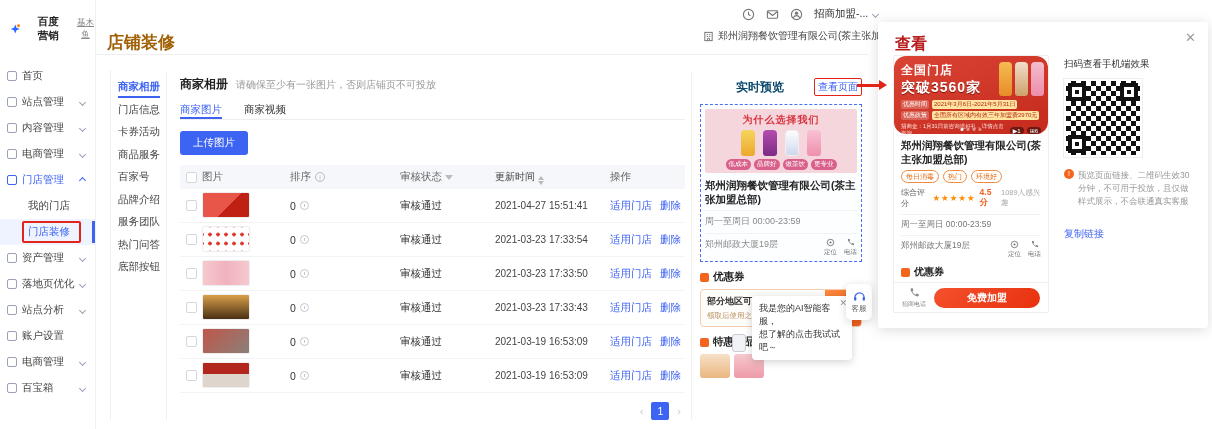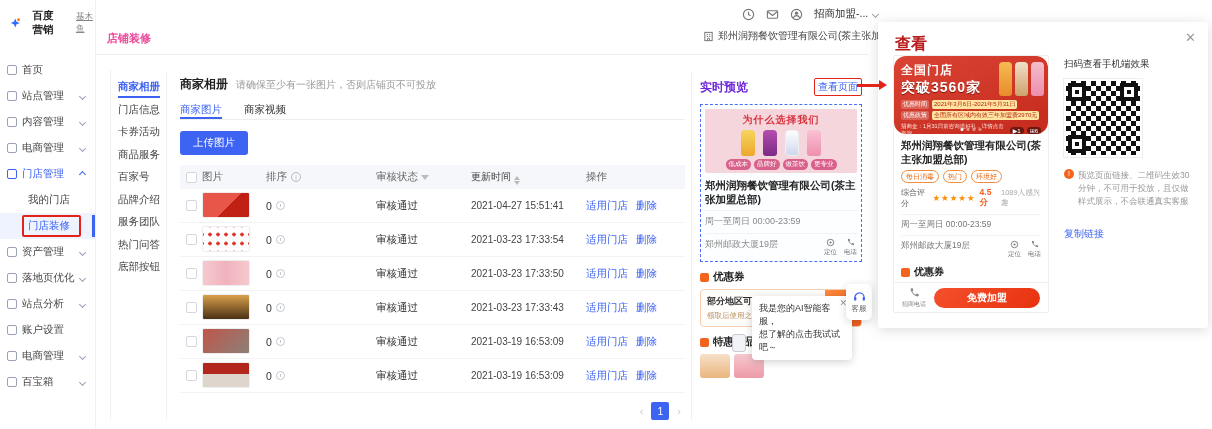--- a/index.html
+++ b/index.html
@@ -2,41 +2,41 @@
 <html><head>
 <meta charset="utf-8">
 <style>
   * { margin:0; padding:0; box-sizing:border-box; }
   html,body { width:1212px; height:429px; overflow:hidden; background:#fff;
     font-family:"Liberation Sans","DejaVu Sans",sans-serif; color:#333; font-size:12px; }
   body { position:relative; }
 
   
   .sidebar { position:absolute; left:0; top:0; width:96px; height:429px; border-right:1px solid #f0f0f0; background:#fff; z-index:3; }
-  .logo { display:flex; align-items:center; gap:12px; padding:9px 0 0 10px; }
+  .logo { display:flex; align-items:center; gap:12px; padding:15px 0 0 10px;text-align:center; }
   .logo-name { font-size:10.5px; font-weight:bold; color:#222; }
   .logo-sub { font-size:8.5px; color:#888;text-decoration:underline; }
   .nav { margin-top:20px; }
   .nav-item { position:relative; height:26px; display:flex; align-items:center; gap:5px; padding-left:7px; font-size:10.5px; color:#444; cursor:pointer; }
   .nav-item .mi { width:10px; height:10px; border:1px solid #9aa3b5; border-radius:2px; flex:0 0 auto; }
   .nav-item.child { padding-left:28px; }
   .nav-item.blue { color:#3D63F3; }
   .nav-item.blue .mi { border-color:#3D63F3; }
   .nav-item.active-row { background:#EEF3FF; color:#3D63F3; }
   .nav-item.active-row::after { content:""; position:absolute; right:0; top:2px; bottom:2px; width:3px; background:#3D63F3; }
   .chev { width:5px; height:5px; border-right:1px solid #98a0b3; border-bottom:1px solid #98a0b3; margin-left:auto; margin-right:10px; }
   .chev.down { transform:rotate(45deg); }
   .chev.up { transform:rotate(-135deg); border-color:#3D63F3; }
   .red-frame { position:absolute; left:22px; right:14px; top:2px; bottom:2px; border:2px solid #E2231A; border-radius:2px; pointer-events:none; }
 
   
   .top-icons { position:absolute; left:742px; top:7px; display:flex; align-items:center; gap:11px; z-index:2; }
   .tico { width:13px; height:13px; color:#666; }
   .account { font-size:10.5px; color:#333; display:flex; align-items:center; gap:5px; }
-  .page-title { position:absolute; left:107px; top:31px; font-size:11px; font-weight:bold; color:#ec4899; }
+  .page-title { position:absolute; left:107px; top:31px; font-size:17px; font-weight:bold; color:#a16207; }
   .company-bar { position:absolute; left:703px; top:29px; display:flex; align-items:center; gap:4px; font-size:10px; color:#444; }
   .hr-main { position:absolute; left:96px; top:54px; width:772px; height:1px; background:#efefef; }
   .vline { position:absolute; width:1px; background:#f0f0f0; }
 
   
   .subnav { position:absolute; left:118px; top:80px; width:46px; }
   .subnav-item { height:22.5px; font-size:10.5px; color:#444; cursor:pointer; }
   .subnav-item.active { color:#3D63F3; font-weight:bold; }
   .subnav-item.active .ul { display:block; width:42px; height:2px; background:#3D63F3; margin-top:2px; }
   .ul { display:none; }
@@ -47,21 +47,21 @@
   .sec-title b { font-size:12px; color:#222; }
   .sec-title span { font-size:10px; color:#999; }
   .tabs { display:flex; gap:22px; margin-top:10px; border-bottom:1px solid #eee; }
   .tab { font-size:10.5px; color:#333; cursor:pointer; }
   .tab.active { color:#3D63F3; border-bottom:2px solid #3D63F3; }
   .btn-upload { margin-top:11px; display:inline-block; background:#3D63F3; color:#fff; font-size:10.5px; padding:5px 13px; border-radius:3px; cursor:pointer; }
   .thead, .trow { display:flex; align-items:center; }
   .thead { margin-top:10px; background:#F5F7FA; height:24px; font-size:10.5px; color:#666; }
   .trow { height:34px; border-bottom:1px solid #f3f3f3; font-size:10.5px; }
   .c1 { width:22px; display:flex; justify-content:center; }
-  .c2 { width:64px; } .c3 { width:110px; display:flex; align-items:center; gap:4px; }
+  .c2 { width:88px; } .c3 { width:110px; display:flex; align-items:center; gap:4px; }
   .c4 { width:95px; } .c5 { width:115px; font-size:10px; color:#444; } .c6 { width:75px; display:flex; gap:8px; }
   .cb { width:11px; height:11px; border:1px solid #d4d7de; border-radius:2px; background:#fff; cursor:pointer; }
   .thumb { width:48px; height:26px; border-radius:2px; border:1px solid #eee; }
   .t1 { background:linear-gradient(135deg,#e8564a 0 55%,#c01f14 55%); }
   .t2 { background:#fff; background-image:radial-gradient(#e03a2f 1.5px,transparent 2px); background-size:8px 9px; background-position:3px 3px; }
   .t3 { background:linear-gradient(90deg,#f6c9cf,#f0b2be 50%,#f6c9cf); }
   .t4 { background:linear-gradient(180deg,#d9a04a,#4a3016); }
   .t5 { background:linear-gradient(135deg,#c0564a,#8b8078); }
   .t6 { background:linear-gradient(180deg,#b3261e 0 45%,#ded6cc 45%); }
   .link { color:#3D63F3; cursor:pointer; text-decoration:none; }
@@ -72,21 +72,21 @@
   .sorter .up-t { border-bottom:4px solid #bbb; } .sorter .dn-t { border-top:4px solid #bbb; }
   .edit-ic { width:9px; height:9px; border:1px solid #c3c7cf; border-radius:50%; display:inline-block; position:relative; }
   .edit-ic::after { content:""; position:absolute; left:3.5px; top:1.5px; width:1px; height:3.5px; background:#c3c7cf; }
   .pager { display:flex; justify-content:flex-end; align-items:center; gap:8px; margin-top:9px; padding-right:4px; }
   .pg-arrow { color:#c6c9d2; font-size:11px; cursor:pointer; }
   .pg-num { width:18px; height:18px; background:#3D63F3; color:#fff; border-radius:2px; font-size:10.5px; display:flex; align-items:center; justify-content:center; cursor:pointer; }
 
   
   .lp { position:absolute; left:700px; top:78px; width:162px; }
   .lp-head { display:flex; justify-content:space-between; align-items:center; }
-  .lp-head b { font-size:12px; color:#6d28d9; }
+  .lp-head b { font-size:12px; color:#0c4a6e;margin-left:36px; }
   .viewpage { font-size:10px; color:#3D63F3; border:1.5px solid #E2231A; padding:1px 3px; border-radius:2px; cursor:pointer; }
   .lp-card { margin-top:8px; border:1px dashed #4a6ef5; padding:4px; background:#fdfeff; }
   .lp-banner { height:64px; background:#f4d6dc; border-radius:2px; position:relative; overflow:hidden; text-align:center; }
   .lp-banner .bt { font-size:10px; font-weight:bold; color:#d8333f; padding-top:4px; letter-spacing:1px; }
   .cups { display:flex; justify-content:center; gap:8px; margin-top:3px; }
   .cup { width:14px; height:26px; border-radius:4px 4px 3px 3px; }
   .cup1 { background:linear-gradient(#f6d55e,#eda82c); } .cup2 { background:linear-gradient(#b54db0,#7c2a86); }
   .cup3 { background:linear-gradient(#fdfdfd,#cfd8ee); border:1px solid #eee; } .cup4 { background:linear-gradient(#f8c1d3,#ef8fae); }
   .pills { display:flex; justify-content:center; gap:3px; margin-top:3px; }
   .pill { background:#d8608a; color:#fff; font-size:6.5px; padding:1px 3px; border-radius:6px; white-space:nowrap; }

